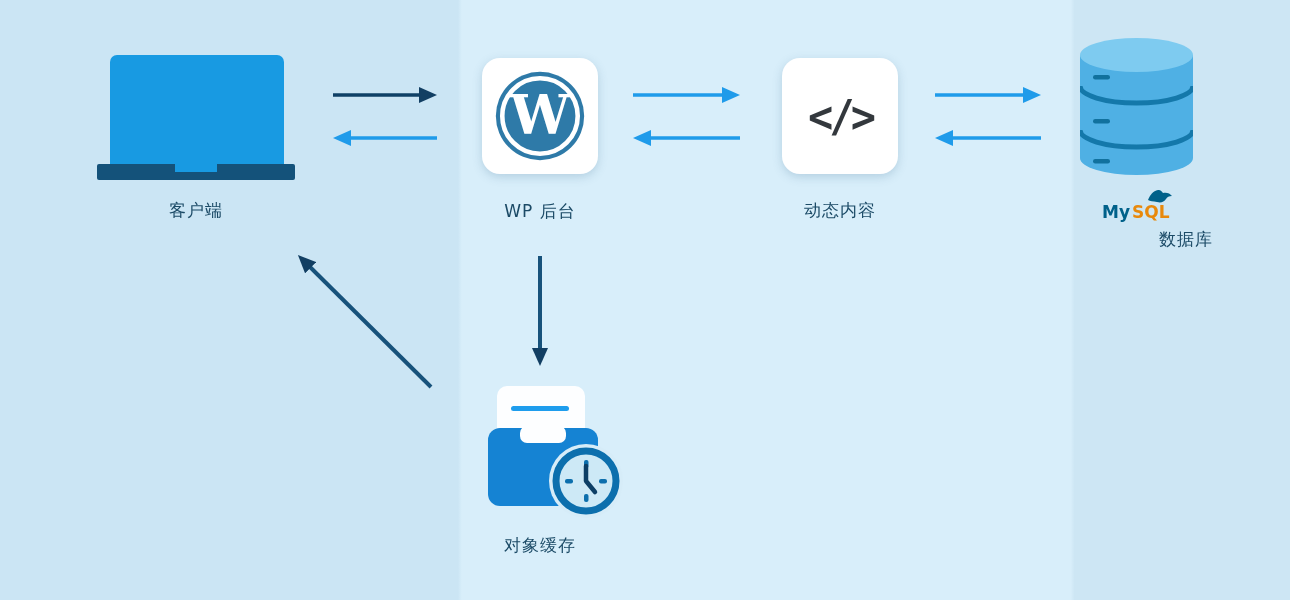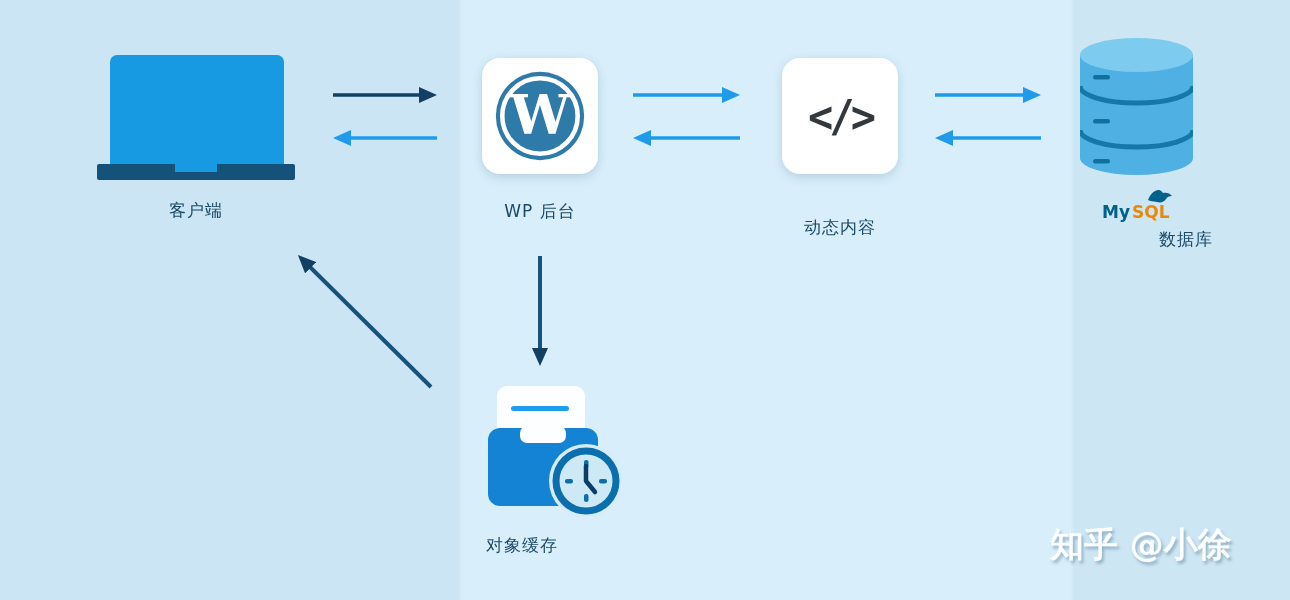--- a/index.html
+++ b/index.html
@@ -75,21 +75,21 @@
         <text x="50" y="70" text-anchor="middle" fill="#ffffff" font-family="DejaVu Serif, Liberation Serif, serif" font-weight="bold" font-size="58">W</text>
       </svg>
     </div>
     <div class="node-label" style="left:430px;top:200px">WP 后台</div>
   </div>
 
   <div>
     <div class="card" style="left:782px;top:58px">
       <span class="code-glyph">&lt;/&gt;</span>
     </div>
-    <div class="node-label" style="left:730px;top:216px">动态内容</div>
+    <div class="node-label" style="left:730px;top:199px">动态内容</div>
   </div>
 
   <div>
     <svg class="abs" style="left:1080px;top:38px" width="113" height="140" viewBox="0 0 113 140">
       <path d="M0 17 V120 a56.5 17 0 0 0 113 0 V17 Z" fill="#4fb0e4"></path>
       <ellipse cx="56.5" cy="17" rx="56.5" ry="17" fill="#7ecbf0"></ellipse>
       <path d="M0 48 a56.5 17 0 0 0 113 0" fill="none" stroke="#1478aa" stroke-width="5"></path>
       <path d="M0 92 a56.5 17 0 0 0 113 0" fill="none" stroke="#1478aa" stroke-width="5"></path>
       <rect x="13" y="37" width="17" height="4.5" rx="2.2" fill="#11719e"></rect>
       <rect x="13" y="81" width="17" height="4.5" rx="2.2" fill="#11719e"></rect>
@@ -113,18 +113,17 @@
       <rect x="37" y="42" width="46" height="17" rx="7" fill="#fdfeff"></rect>
 
       <circle cx="103" cy="97" r="37" fill="#d6ecf8"></circle>
       <circle cx="103" cy="97" r="30" fill="#cde9f6" stroke="#0c6fad" stroke-width="7"></circle>
       <rect x="101" y="76" width="4.5" height="8" rx="2" fill="#0c6fad"></rect>
       <rect x="101" y="110" width="4.5" height="8" rx="2" fill="#0c6fad"></rect>
       <rect x="82" y="95" width="8" height="4.5" rx="2" fill="#0c6fad"></rect>
       <rect x="116" y="95" width="8" height="4.5" rx="2" fill="#0c6fad"></rect>
       <path d="M103 97 V82 M103 97 L112 108" stroke="#0d3f66" stroke-width="4.5" stroke-linecap="round" fill="none"></path>
     </svg>
-    <div class="node-label" style="left:412px;top:534px">对象缓存</div>
+    <div class="node-label" style="left:430px;top:534px">对象缓存</div>
   </div>
 
-  <div class="watermark">知乎 @小徐</div>
 
 </div>
 
 </body></html>

